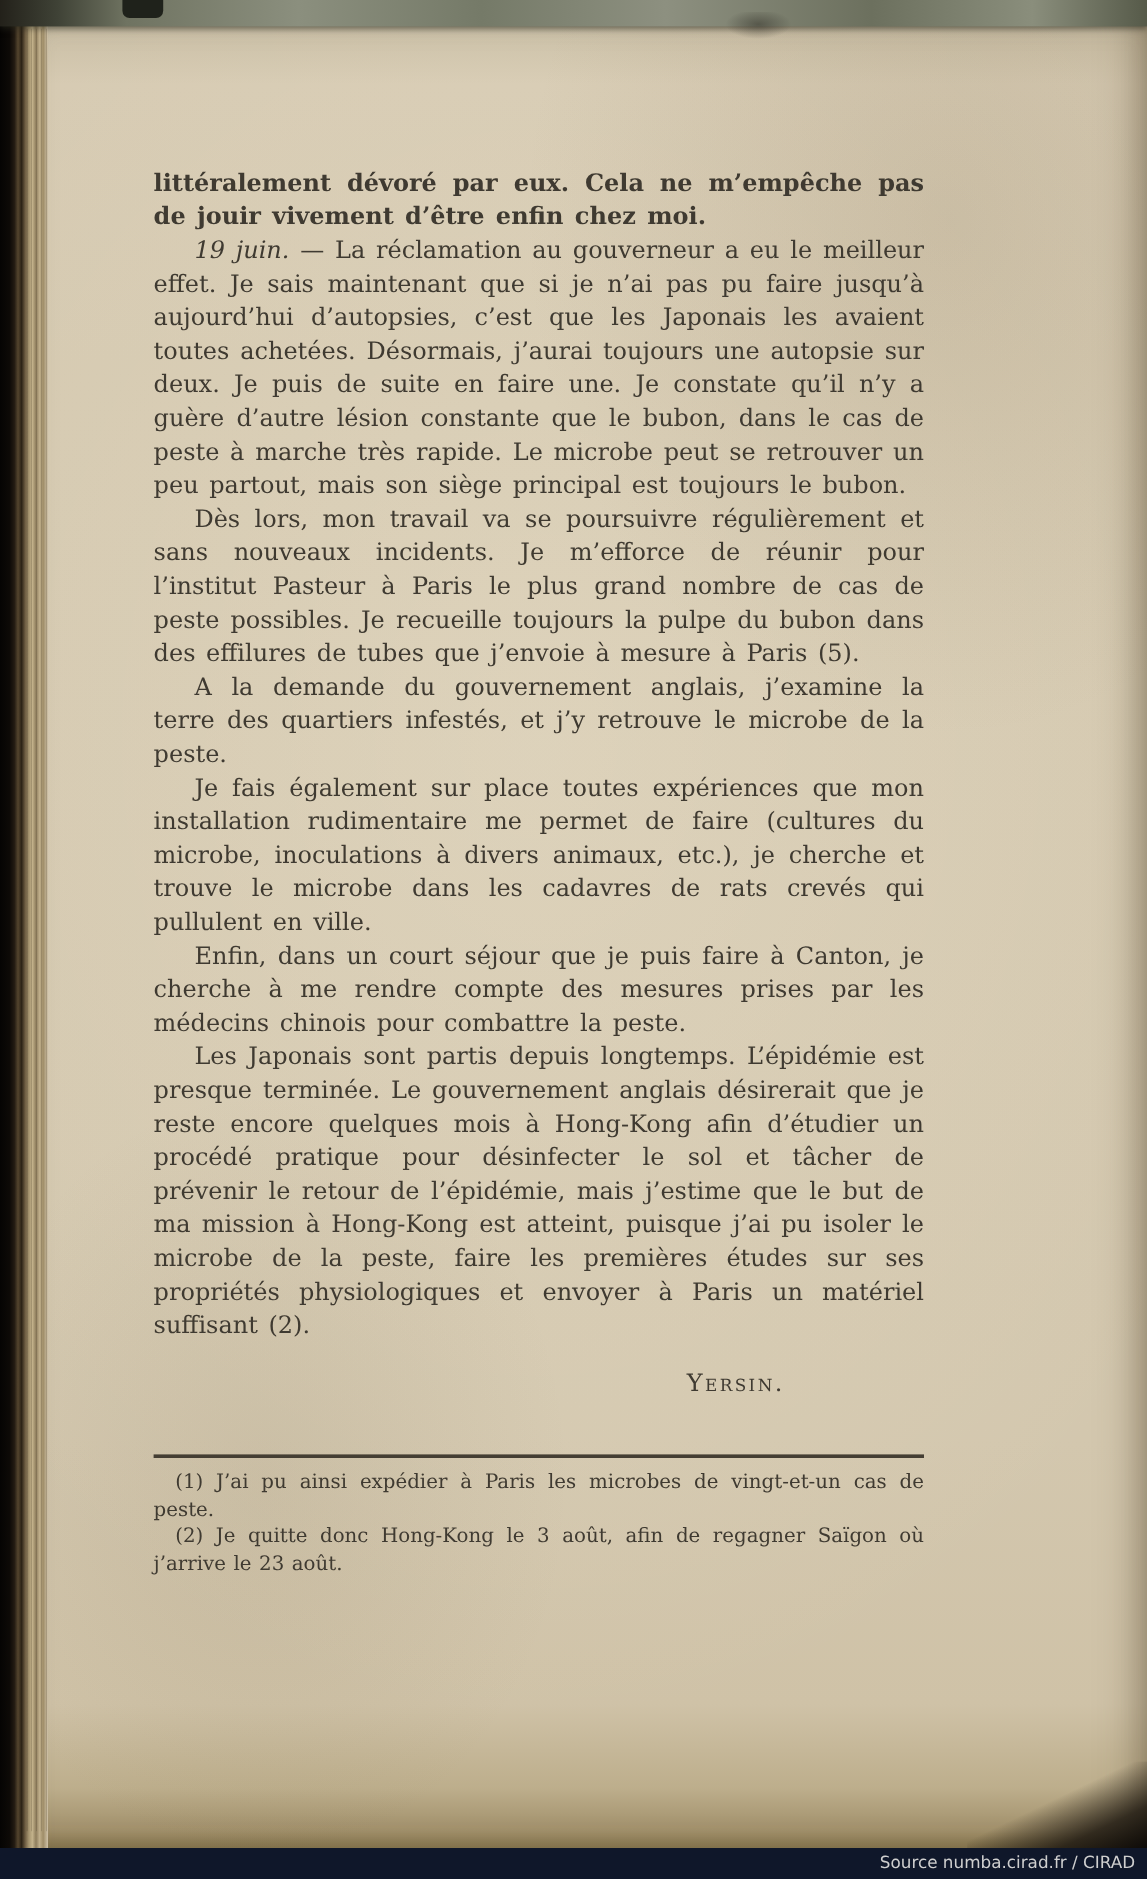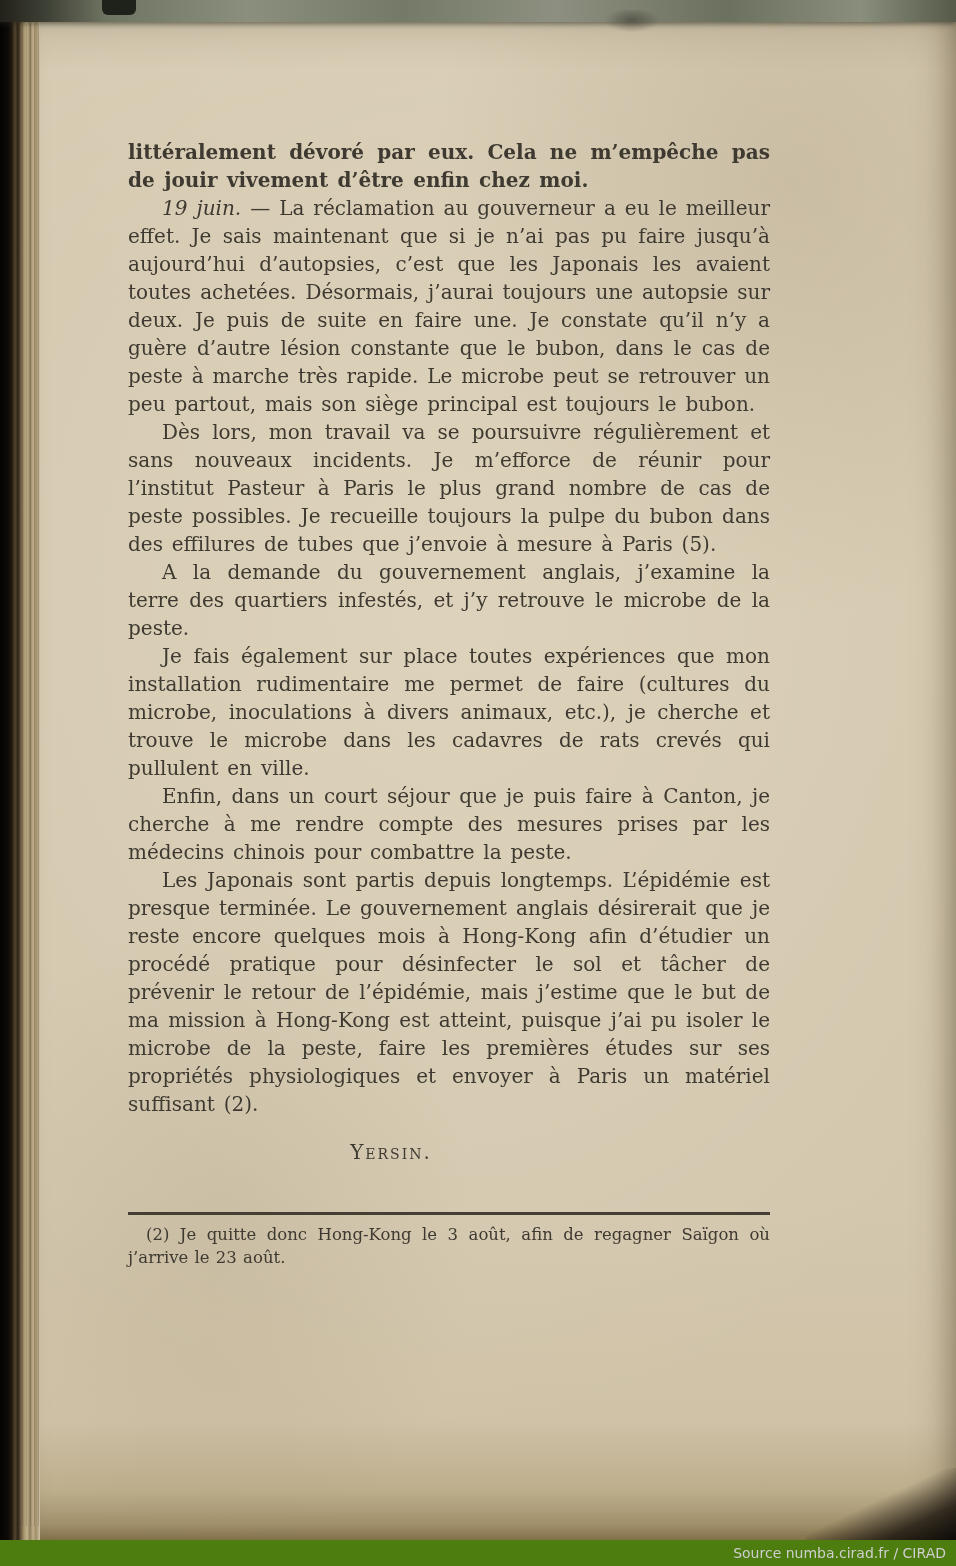--- a/index.html
+++ b/index.html
@@ -83,36 +83,36 @@
   }
   .body {
     margin-top:28px;
     font-size:20px; line-height:28px;
     text-align:justify; word-spacing:2.5px;
   }
   .body p { text-indent:34px; }
   .body p.no-indent { text-indent:0;font-weight:bold; }
   .body em { font-style:italic; }
   .signature {
-    margin-top:22px; text-align:center; padding-right:116px;
+    margin-top:22px; text-align:right; padding-right:116px;
     font-variant:small-caps; letter-spacing:2px; font-size:20px;
   }
   .footnote-rule {
     margin-top:48px; height:3px; width:100%; background:#443e33;
   }
   .footnotes {
     margin-top:9px; font-size:16.5px; line-height:22.5px;
     text-align:justify; word-spacing:1px;
   }
   .footnotes p { text-indent:18px; }
 
   
   .source-bar {
     position:absolute; left:0; right:0; bottom:0; height:26px; z-index:6;
-    background:#4d7c0f;
+    background:#0f172a;
     display:flex; align-items:center; justify-content:flex-end;
     padding-right:10px;
     font-family:"DejaVu Sans", sans-serif; font-size:14px; color:#cfcfcf;
   }
 </style>
 </head>
 <body>
 
 <div class="scan">
 
@@ -137,20 +137,21 @@
       <p>Je fais également sur place toutes expériences que mon installation rudimentaire me permet de faire (cultures du microbe, inoculations à divers animaux, etc.), je cherche et trouve le microbe dans les cadavres de rats crevés qui pullulent en ville.</p>
       <p>Enfin, dans un court séjour que je puis faire à Canton, je cherche à me rendre compte des mesures prises par les médecins chinois pour combattre la peste.</p>
       <p>Les Japonais sont partis depuis longtemps. L’épidémie est presque terminée. Le gouvernement anglais désirerait que je reste encore quelques mois à Hong-Kong afin d’étudier un procédé pratique pour désinfecter le sol et tâcher de prévenir le retour de l’épidémie, mais j’estime que le but de ma mission à Hong-Kong est atteint, puisque j’ai pu isoler le microbe de la peste, faire les premières études sur ses propriétés physiologiques et envoyer à Paris un matériel suffisant (2).</p>
     </div>
 
     <div class="signature">Yersin.</div>
 
     <div class="footnote-rule"></div>
 
     <div class="footnotes">
+      <p>(1) J’ai pu ainsi expédier à Paris les microbes de vingt-et-un cas de peste.</p>
       <p>(2) Je quitte donc Hong-Kong le 3 août, afin de regagner Saïgon où j’arrive le 23 août.</p>
     </div>
 
   </div>
 
   <div class="corner-shadow"></div>
 
   <div class="source-bar">
     <span>Source numba.cirad.fr / CIRAD</span>
   </div>

